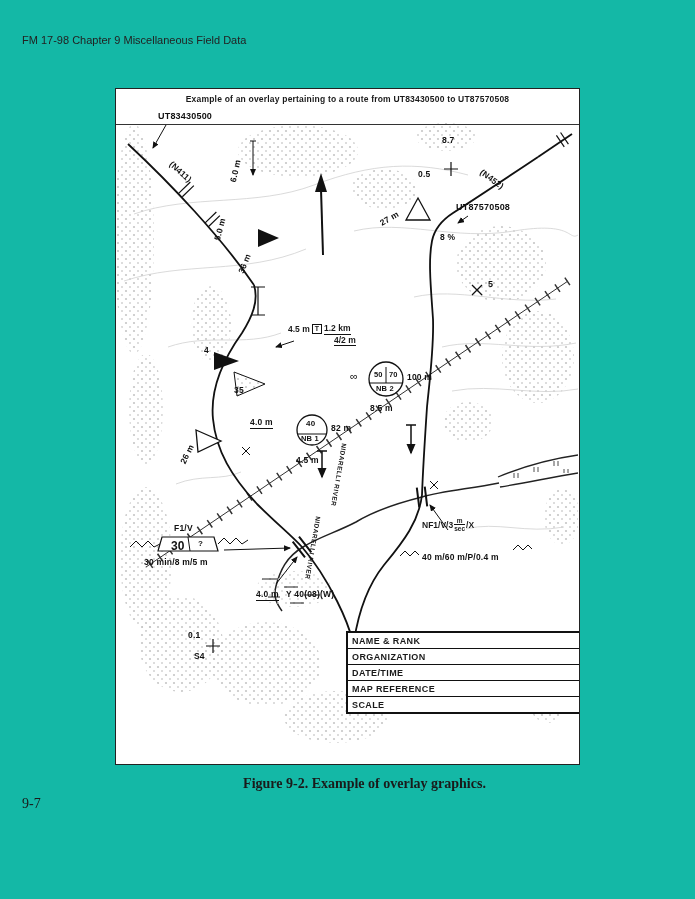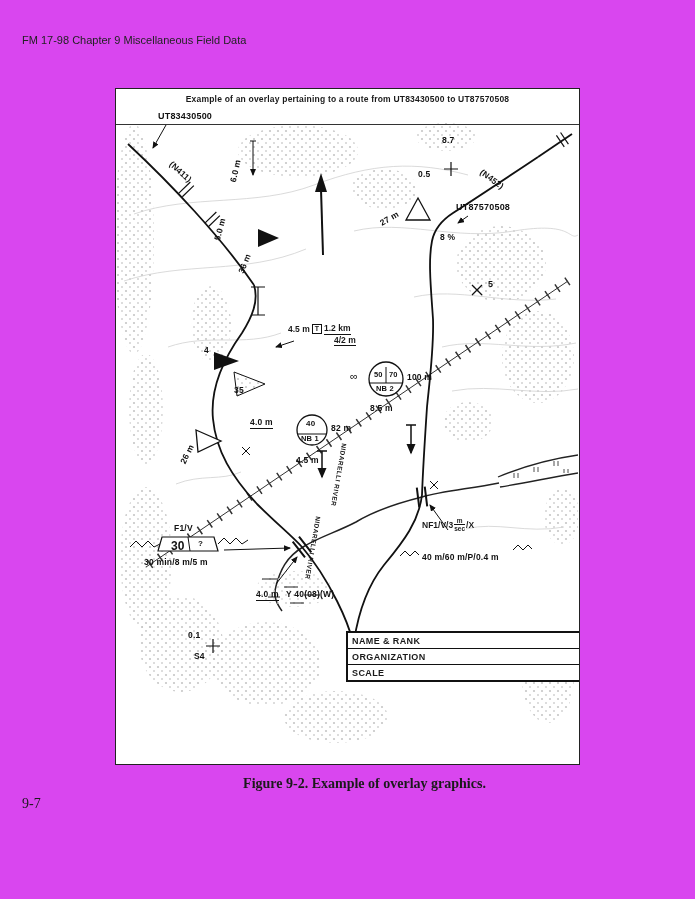--- a/index.html
+++ b/index.html
@@ -1,18 +1,18 @@
 <!DOCTYPE html>
 <html><head>
 <meta charset="utf-8">
 <style>
   * { margin:0; padding:0; box-sizing:border-box; }
   html,body { background:#ffffff; }
   .page {
-    position:relative; width:695px; height:899px; background:#d946ef;
+    position:relative; width:695px; height:899px; background:#14b8a6;
     font-family:"Liberation Sans", sans-serif; color:#1a1a1a; overflow:hidden;
   }
   .running-header { position:absolute; left:22px; top:34px; font-size:11px; color:#222; }
   .figure-box {
     position:absolute; left:115px; top:88px; width:465px; height:677px;
     border:1.5px solid #222; background:#fff; overflow:hidden;
   }
   .fig-title {
     position:absolute; left:0; top:0; width:100%; text-align:center;
     font-size:8.5px; font-weight:bold; padding:5px 0 20px;
@@ -256,20 +256,22 @@
 
     <span class="lbl u" style="left:140px;top:500px">4.0 m</span>
     <span class="lbl" style="left:170px;top:500px">Y 40(08)(W)</span>
 
     <span class="lbl" style="left:72px;top:541px">0.1</span>
     <span class="lbl" style="left:78px;top:562px">S4</span>
 
     <div class="data-table">
       <div class="row">NAME &amp; RANK</div>
       <div class="row">ORGANIZATION</div>
+      <div class="row">DATE/TIME</div>
+      <div class="row">MAP REFERENCE</div>
       <div class="row">SCALE</div>
     </div>
 
   </div>
 
   <div class="fig-caption">Figure 9-2. Example of overlay graphics.</div>
   <div class="page-number">9-7</div>
 
 </div>
 

